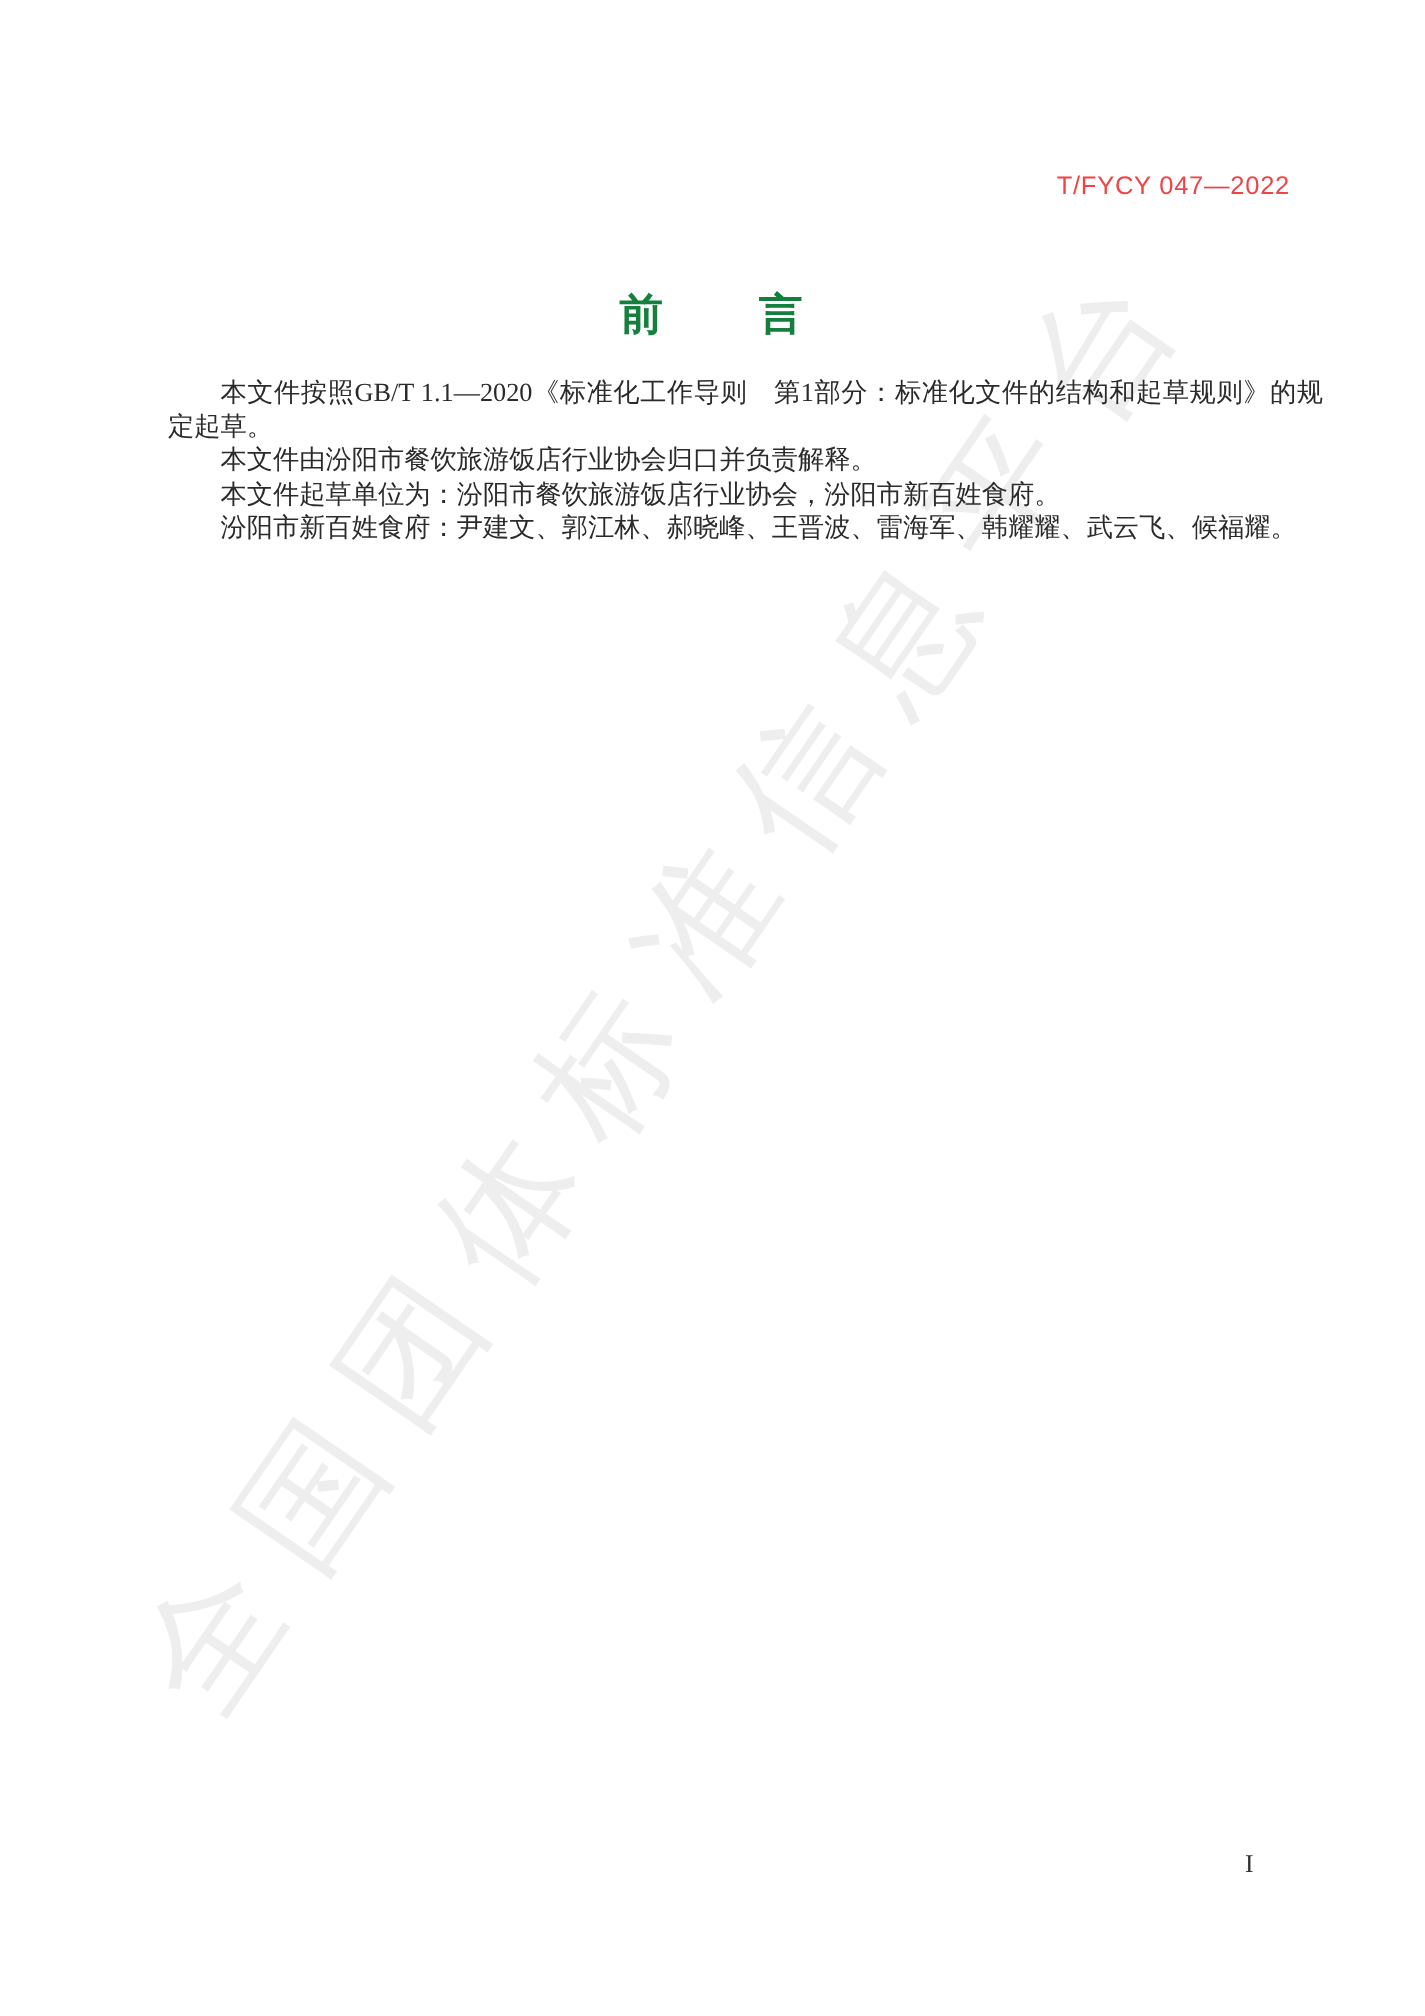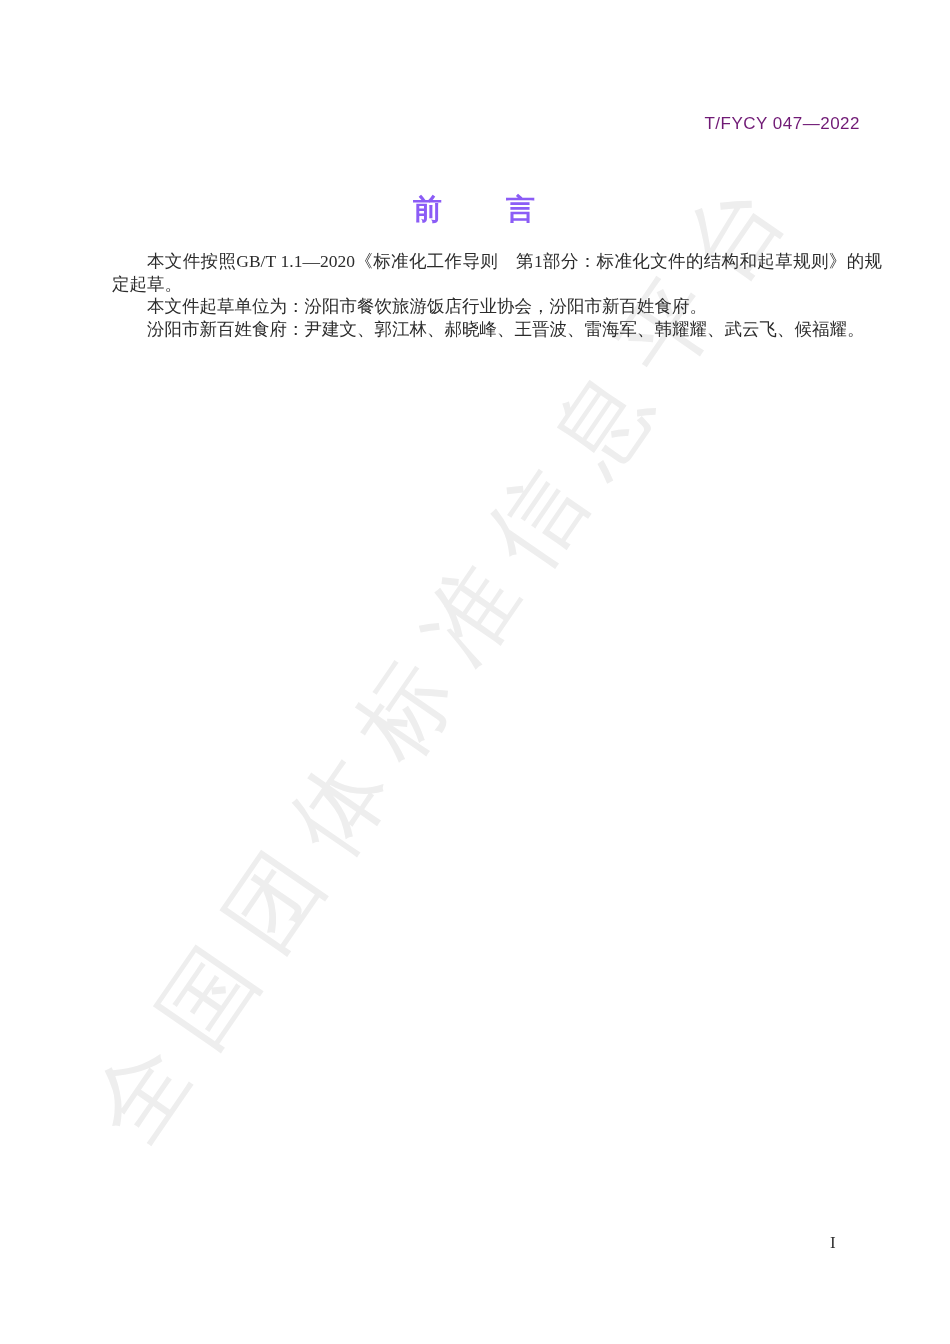--- a/index.html
+++ b/index.html
@@ -30,35 +30,35 @@
     z-index: 0;
     user-select: none;
     font-family: "Liberation Serif", "DejaVu Serif", serif;
   }
   .doc-number {
     position: absolute;
     top: 114px;
     right: 90px;
     font-size: 17px;
     letter-spacing: 0.5px;
-    color: #701a75;
+    color: #ef4444;
     font-family: "Liberation Sans", "DejaVu Sans", sans-serif;
     z-index: 1;
   }
   .title {
     position: absolute;
     top: 190px;
     left: 0;
     width: 100%;
     margin: 0;
     text-align: center;
     font-size: 29px;
     font-weight: 600;
     letter-spacing: 2px;
-    color: #8b5cf6;
+    color: #15803d;
     font-family: "Liberation Sans", "DejaVu Sans", sans-serif;
     z-index: 1;
   }
   .body-text {
     position: absolute;
     top: 250px;
     left: 95px;
     width: 770px;
     font-size: 17.5px;
     line-height: 22.6px;
@@ -86,19 +86,20 @@
 <div class="page">
 
   <div class="watermark" style="color: rgb(238, 238, 238);">全国团体标准信息平台</div>
 
   <div class="doc-number">T/FYCY 047—2022</div>
 
   <h1 class="title">前　　言</h1>
 
   <div class="body-text">
     <p>本文件按照GB/T 1.1—2020《标准化工作导则　第1部分：标准化文件的结构和起草规则》的规定起草。</p>
+    <p>本文件由汾阳市餐饮旅游饭店行业协会归口并负责解释。</p>
     <p>本文件起草单位为：汾阳市餐饮旅游饭店行业协会，汾阳市新百姓食府。</p>
     <p>汾阳市新百姓食府：尹建文、郭江林、郝晓峰、王晋波、雷海军、韩耀耀、武云飞、候福耀。</p>
   </div>
 
   <div class="page-number">I</div>
 
 </div>
 
 </body></html>

